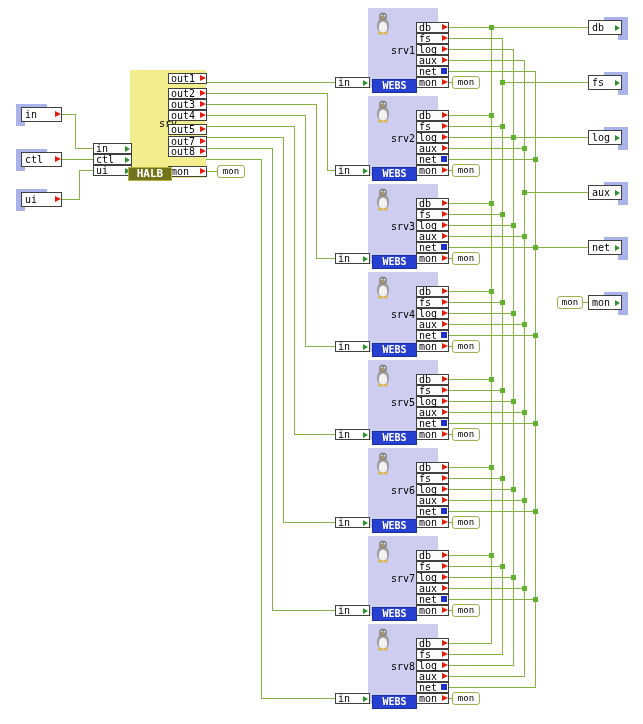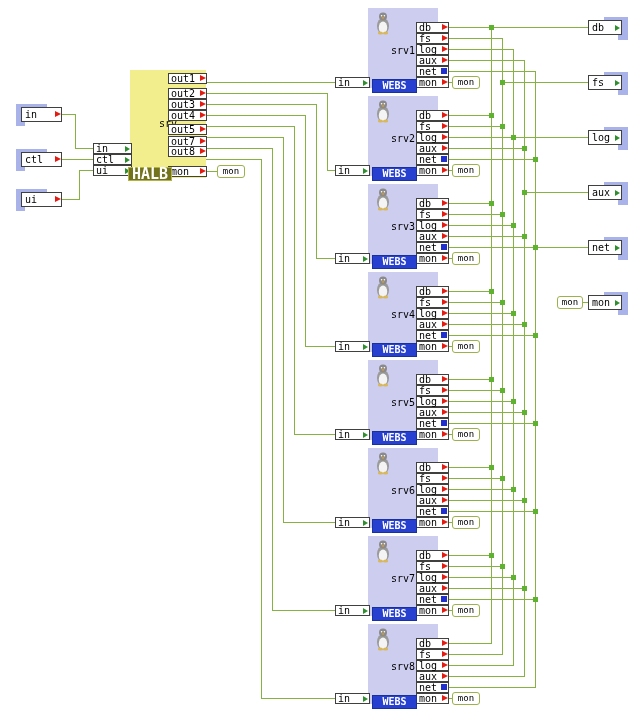--- a/index.html
+++ b/index.html
@@ -40,21 +40,21 @@
          border-radius:3px;font-size:9px;line-height:11px;height:11px;text-align:center;}
 
   
   .main{position:absolute;left:93px;top:70px;width:150px;height:112px;}
   .main-body{position:absolute;left:37px;top:0;width:76px;height:108px;background:var(--main_bg);}
   .main-name{position:absolute;left:37px;top:48px;width:76px;text-align:center;font-size:10px;}
   .min{left:0;width:35px;}
   .mout{left:75px;width:35px;}
   .kernel-main{position:absolute;left:35px;top:97px;width:42px;height:12px;
         background:var(--kernel_main_bg);border:1px solid var(--kernel_main_border);
-        color:#fff;font-size:15px;line-height:12px;text-align:center;font-weight:bold;}
+        color:#fff;font-size:11px;line-height:12px;text-align:center;font-weight:bold;}
   .main .probe{left:124px;top:95px;width:26px;}
 
   
   .server{position:absolute;left:335px;width:146px;height:88px;}
   .srv-body{position:absolute;left:33px;top:0;width:70px;height:80px;background:var(--server_bg);}
   .srv-icon{position:absolute;left:38px;top:3px;}
   .srv-name{position:absolute;left:33px;top:37px;width:70px;text-align:center;font-size:10px;}
   .sport{left:81px;width:29px;}
   .p0{top:14px}.p1{top:25px}.p2{top:36px}.p3{top:47px}.p4{top:58px}.p5{top:69px}
   .sin{left:0;top:69px;width:31px;}

